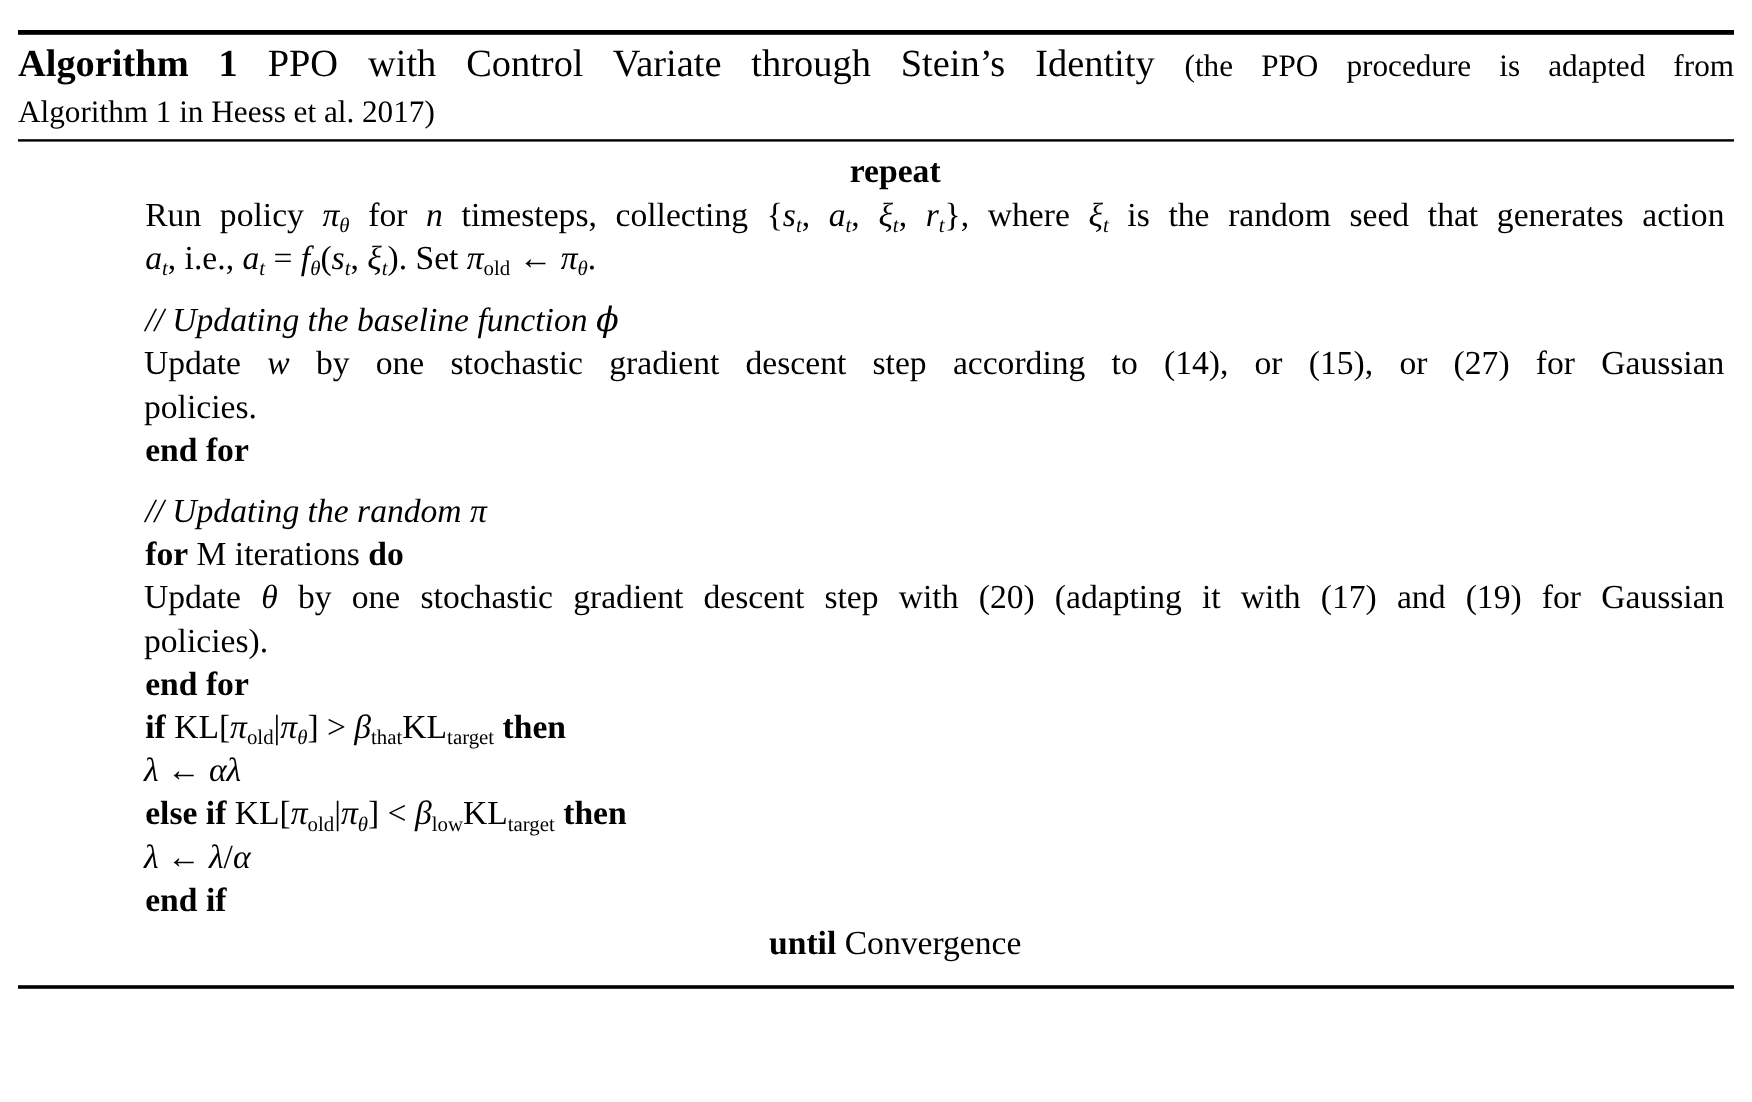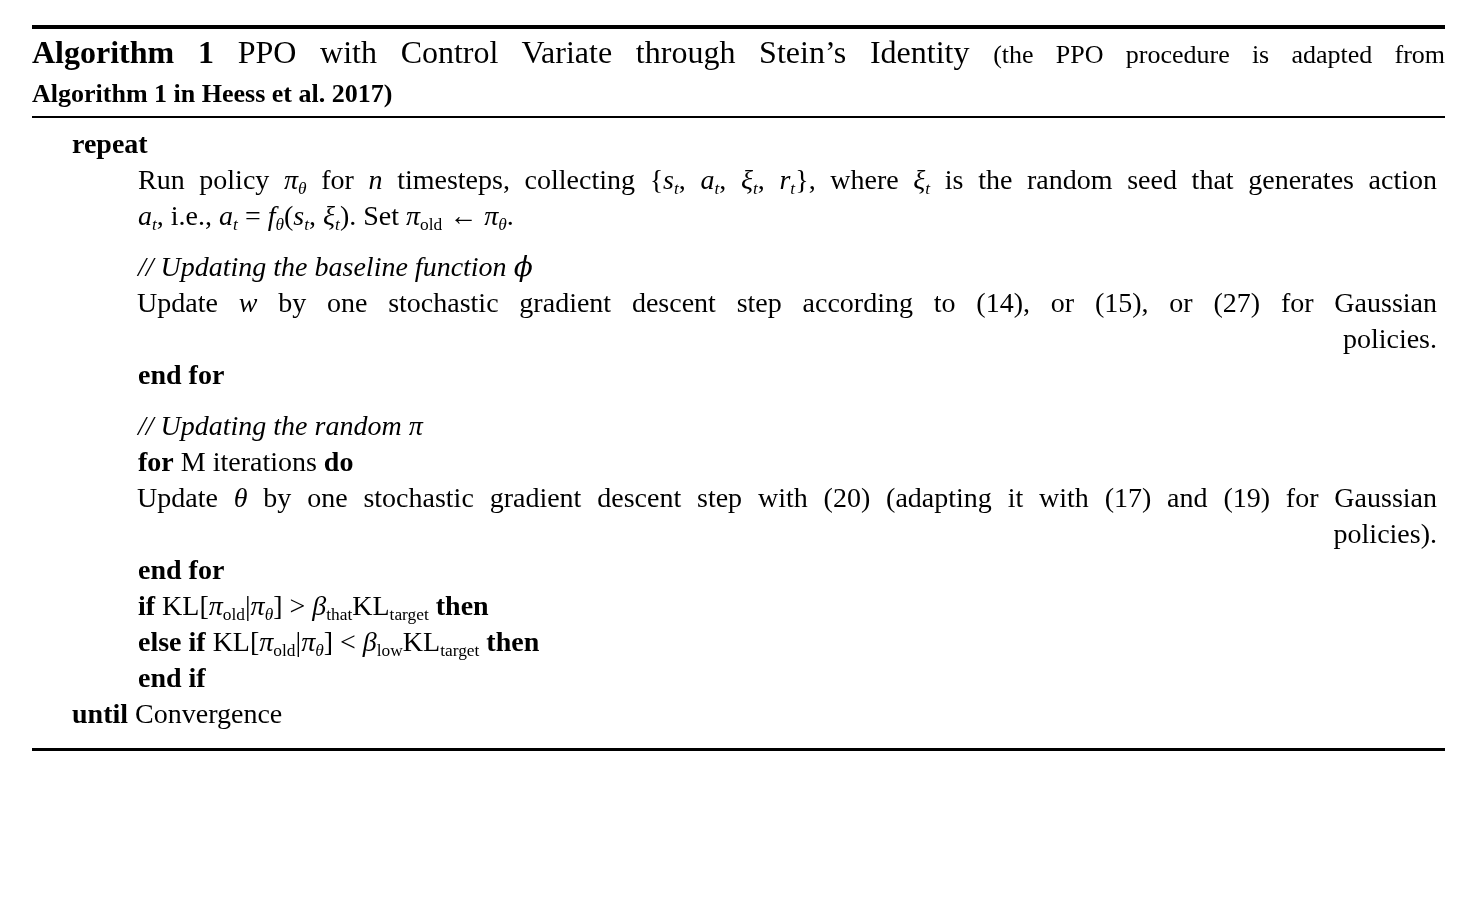--- a/index.html
+++ b/index.html
@@ -8,48 +8,48 @@
     background: #ffffff;
   }
   .page {
     position: relative;
     width: 1460px;
     height: 918px;
     background: #ffffff;
     color: #000000;
     font-family: "Liberation Serif", serif;
     box-sizing: border-box;
-    padding: 25px 15px 0 32px;
+    padding: 25px 15px 0 15px;
     overflow: hidden;
   }
   .rule-top    { height: 4px; background: #000; }
   .rule-mid    { height: 2px; background: #000; }
   .rule-bottom { height: 3px; background: #000; margin-top: 6px; }
 
   .header { padding: 3px 0 3px 0; }
   .header-line1 {
     font-size: 26px;
     line-height: 40px;
     text-align: justify;
     text-align-last: justify;
   }
   .header-label { font-weight: bold; font-size: 32px; }
   .header-title { font-size: 32px; }
   .header-sub   { font-size: 26px; }
-  .header-line2 { font-size: 26px; line-height: 38px; font-weight: bold; }
+  .header-line2 { font-size: 26px; line-height: 38px; }
 
   .algo-body { padding: 8px 8px 10px 0; }
   .line {
     font-size: 28px;
     line-height: 36px;
     white-space: normal;
   }
-  .ind0 { margin-left: 40px;  }
+  .ind0 { margin-left: 40px; text-align: center;  }
   .ind1 { margin-left: 106px;  }
-  .ind2 { margin-left: 105px; text-align: right; }
+  .ind2 { margin-left: 105px; }
   .gap  { margin-top: 15px; }
   .just { text-align: justify; text-align-last: justify; }
 
   .b { font-weight: bold; }              
   .i { font-style: italic; }             
   .v { font-style: italic; }             
   .vphi { font-style: italic; font-family: "DejaVu Serif", "Liberation Serif", serif; }
   .r { }                                  
   .s, .si {
     font-size: 62%;
@@ -95,23 +95,25 @@
 
     <div class="line ind2 just"><span class="r">Update </span><span class="v">θ</span><span class="r"> by one stochastic gradient descent step with (20) (adapting it with (17) and (19) for Gaussian</span></div>
 
     <div class="line ind2"><span class="r">policies).</span></div>
 
     <div class="line ind1"><span class="b">end for</span></div>
 
 
     <div class="line ind1"><span class="b">if</span><span class="r"> KL[</span><span class="v">π</span><span class="s">old</span><span class="r">|</span><span class="v">π</span><span class="si">θ</span><span class="r">] &gt; </span><span class="v">β</span><span class="s">that</span><span class="r">KL</span><span class="s">target</span><span class="b"> then</span></div>
 
+    <div class="line ind2"><span class="v">λ</span><span class="r"> ← </span><span class="v">αλ</span></div>
 
     <div class="line ind1"><span class="b">else if</span><span class="r"> KL[</span><span class="v">π</span><span class="s">old</span><span class="r">|</span><span class="v">π</span><span class="si">θ</span><span class="r">] &lt; </span><span class="v">β</span><span class="s">low</span><span class="r">KL</span><span class="s">target</span><span class="b"> then</span></div>
 
+    <div class="line ind2"><span class="v">λ</span><span class="r"> ← </span><span class="v">λ</span><span class="r">/</span><span class="v">α</span></div>
 
     <div class="line ind1"><span class="b">end if</span></div>
 
     <div class="line ind0"><span class="b">until</span><span class="r"> Convergence</span></div>
 
   </div>
 
   <div class="rule-bottom"></div>
 
 </div>

